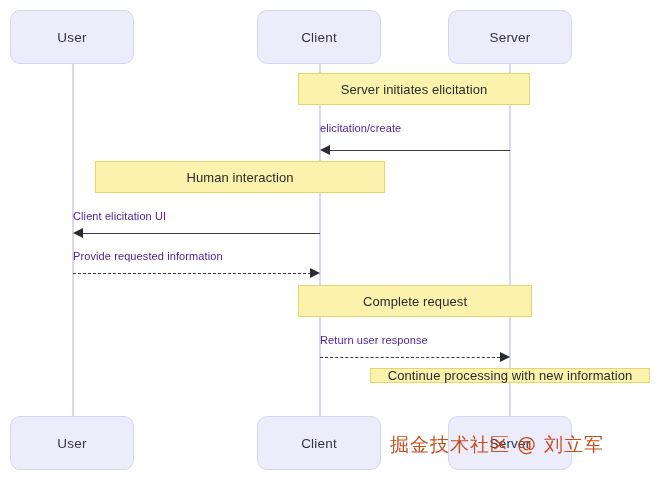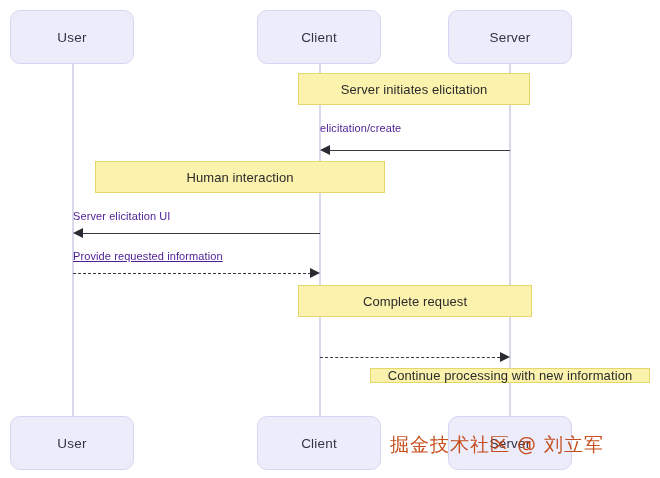--- a/index.html
+++ b/index.html
@@ -112,32 +112,33 @@
   </div>
 
   <div class="msg-label" style="left:320px; top:122px; width:190px;">elicitation/create</div>
   <div class="msg-line" style="left:329px; top:150px; width:181px;"></div>
   <div class="arrowhead left" style="left:320px; top:145px;"></div>
 
   <div class="note-box" style="left:50px; top:161px; width:290px; height:32px;margin-left:45px;">
     <span>Human interaction</span>
   </div>
 
-  <div class="msg-label" style="left:73px; top:210px; width:247px;">Server elicitation UI</div>
+  <div class="msg-label" style="left:73px; top:210px; width:247px;">Client elicitation UI</div>
   <div class="msg-line" style="left:82px; top:233px; width:238px;"></div>
   <div class="arrowhead left" style="left:73px; top:228px;"></div>
 
-  <div class="msg-label" style="left:73px; top:250px; width:247px;text-decoration:underline;">Provide requested information</div>
+  <div class="msg-label" style="left:73px; top:250px; width:247px;">Provide requested information</div>
   <div class="msg-line dashed" style="left:73px; top:273px; width:238px;"></div>
   <div class="arrowhead right" style="left:310px; top:268px;"></div>
 
   <div class="note-box" style="left:298px; top:285px; width:234px; height:32px;">
     <span>Complete request</span>
   </div>
 
+  <div class="msg-label" style="left:320px; top:334px; width:190px;">Return user response</div>
   <div class="msg-line dashed" style="left:320px; top:357px; width:180px;"></div>
   <div class="arrowhead right" style="left:500px; top:352px;"></div>
 
   <div class="note-box" style="left:370px; top:368px; width:280px; height:15px;">
     <span>Continue processing with new information</span>
   </div>
 
   <div class="participant-box" style="left:10px; top:416px; width:124px; height:54px;">
     <span>User</span>
   </div>

